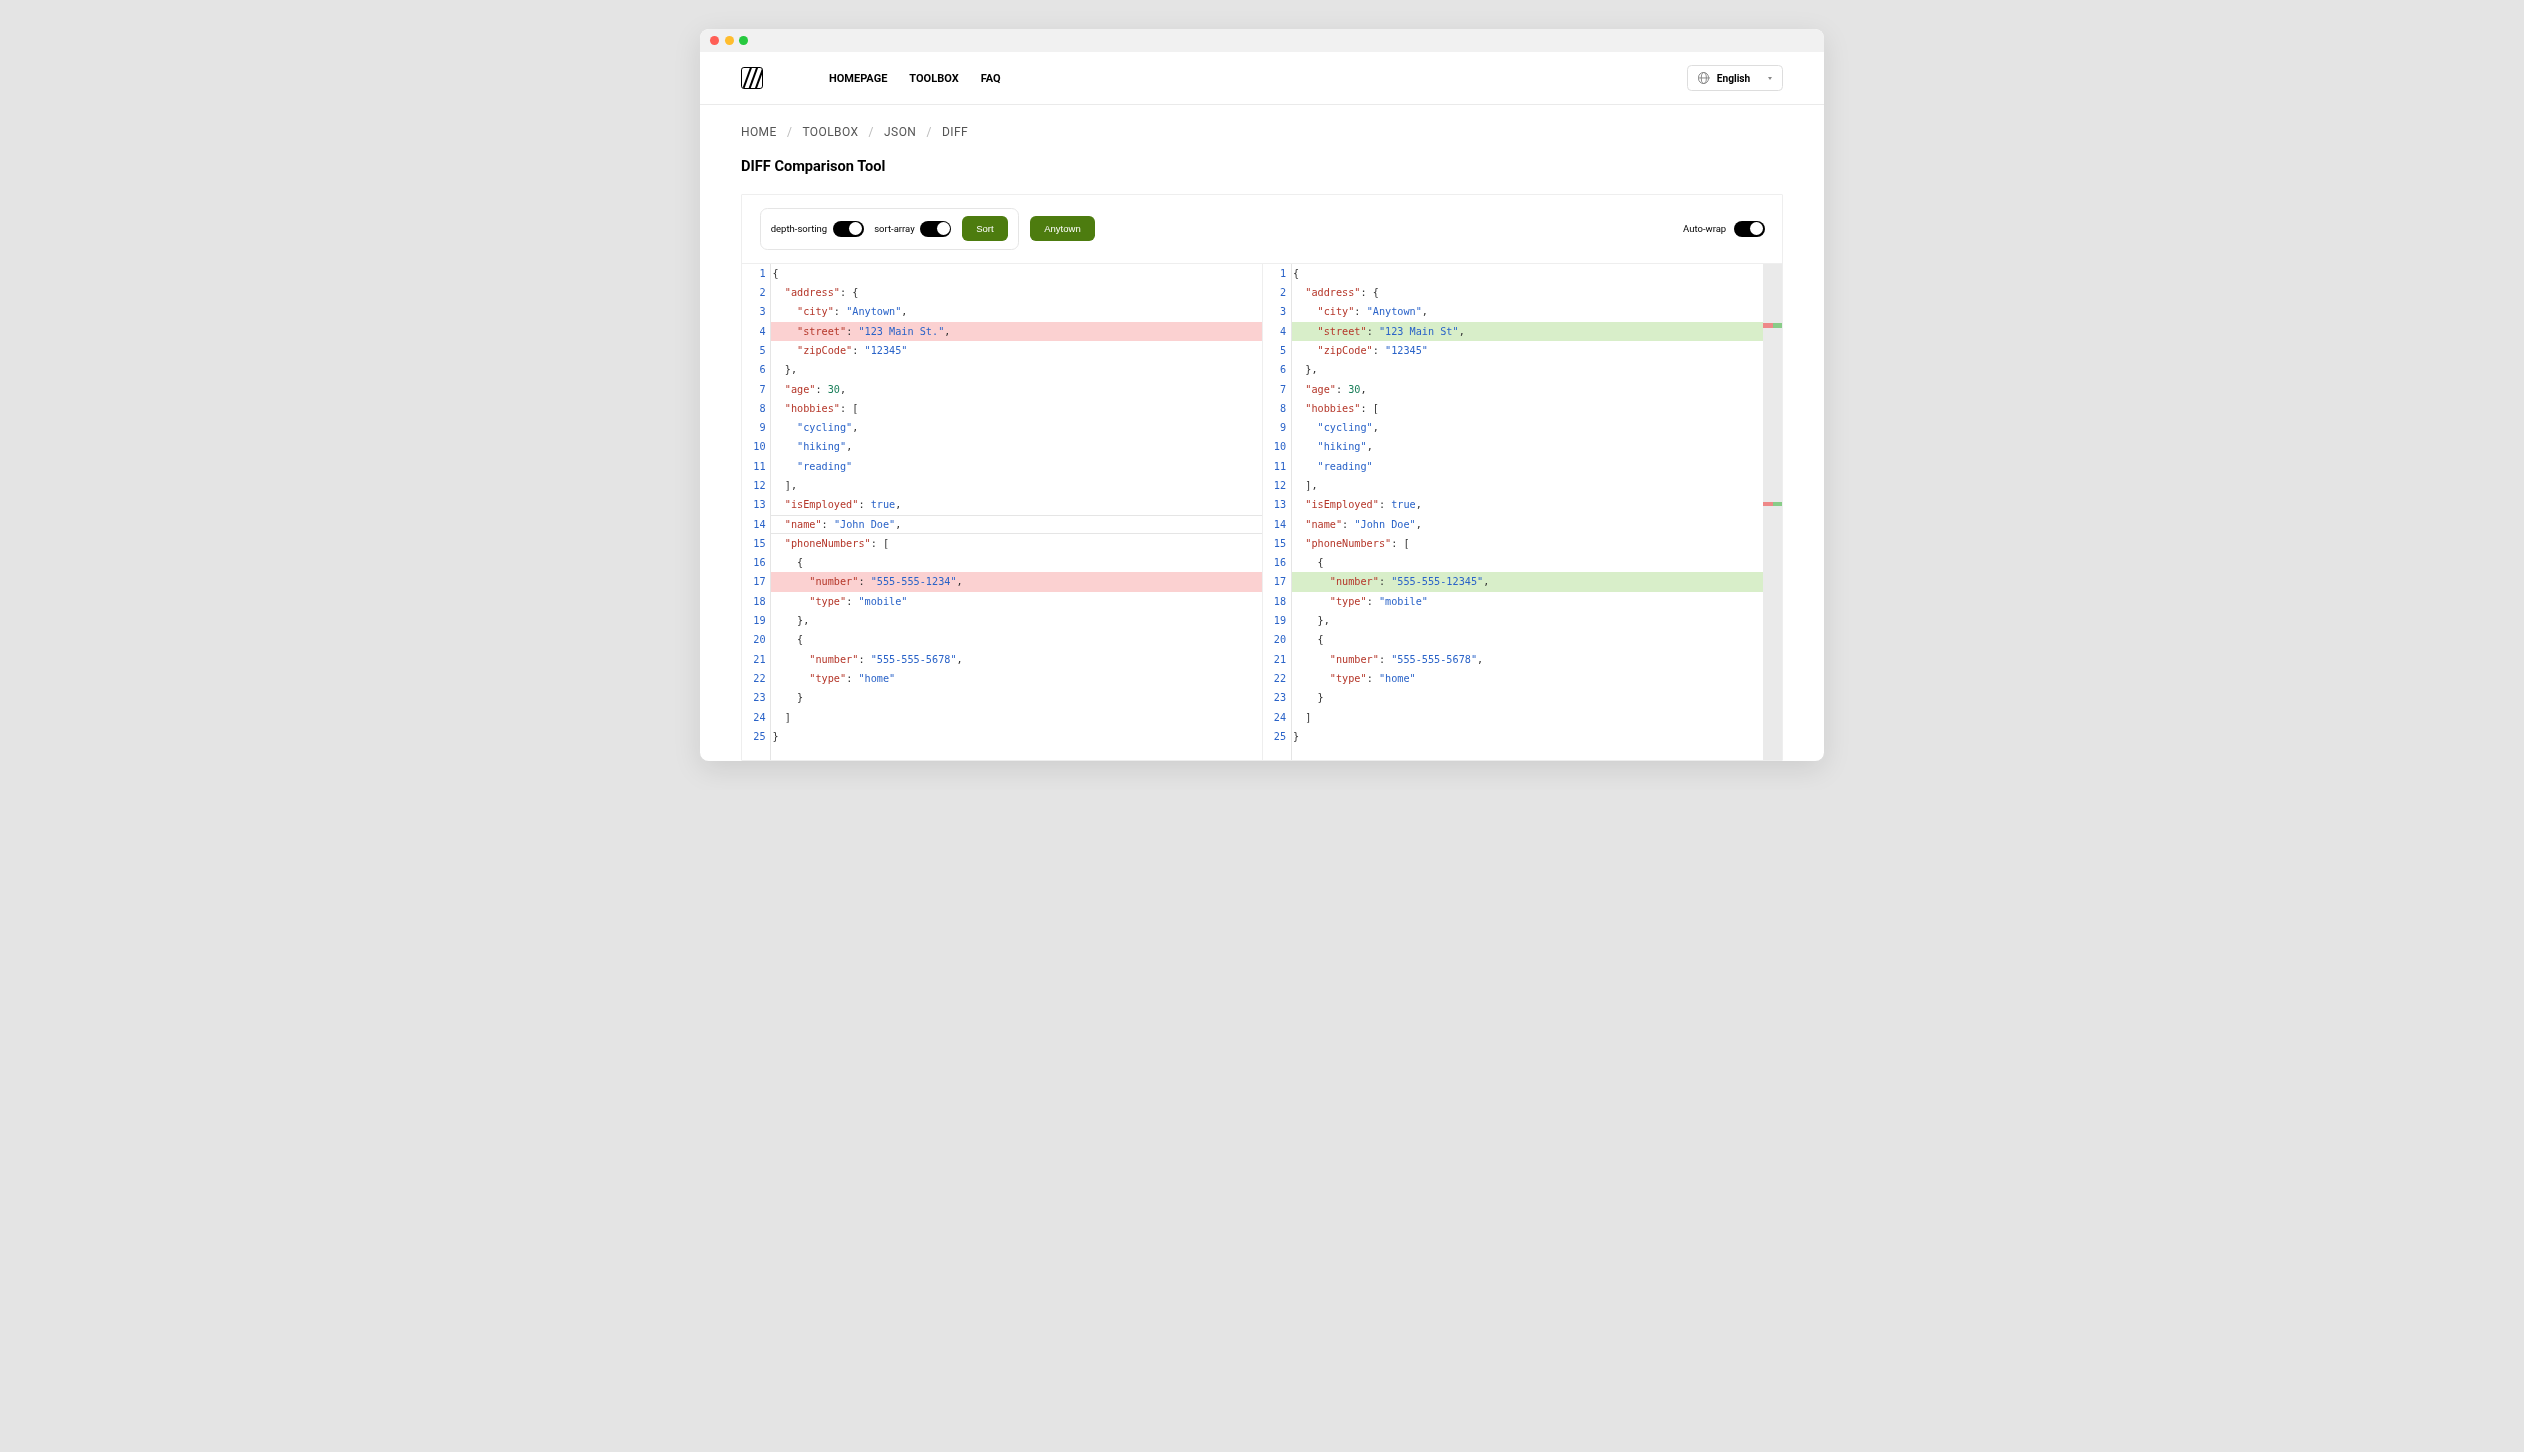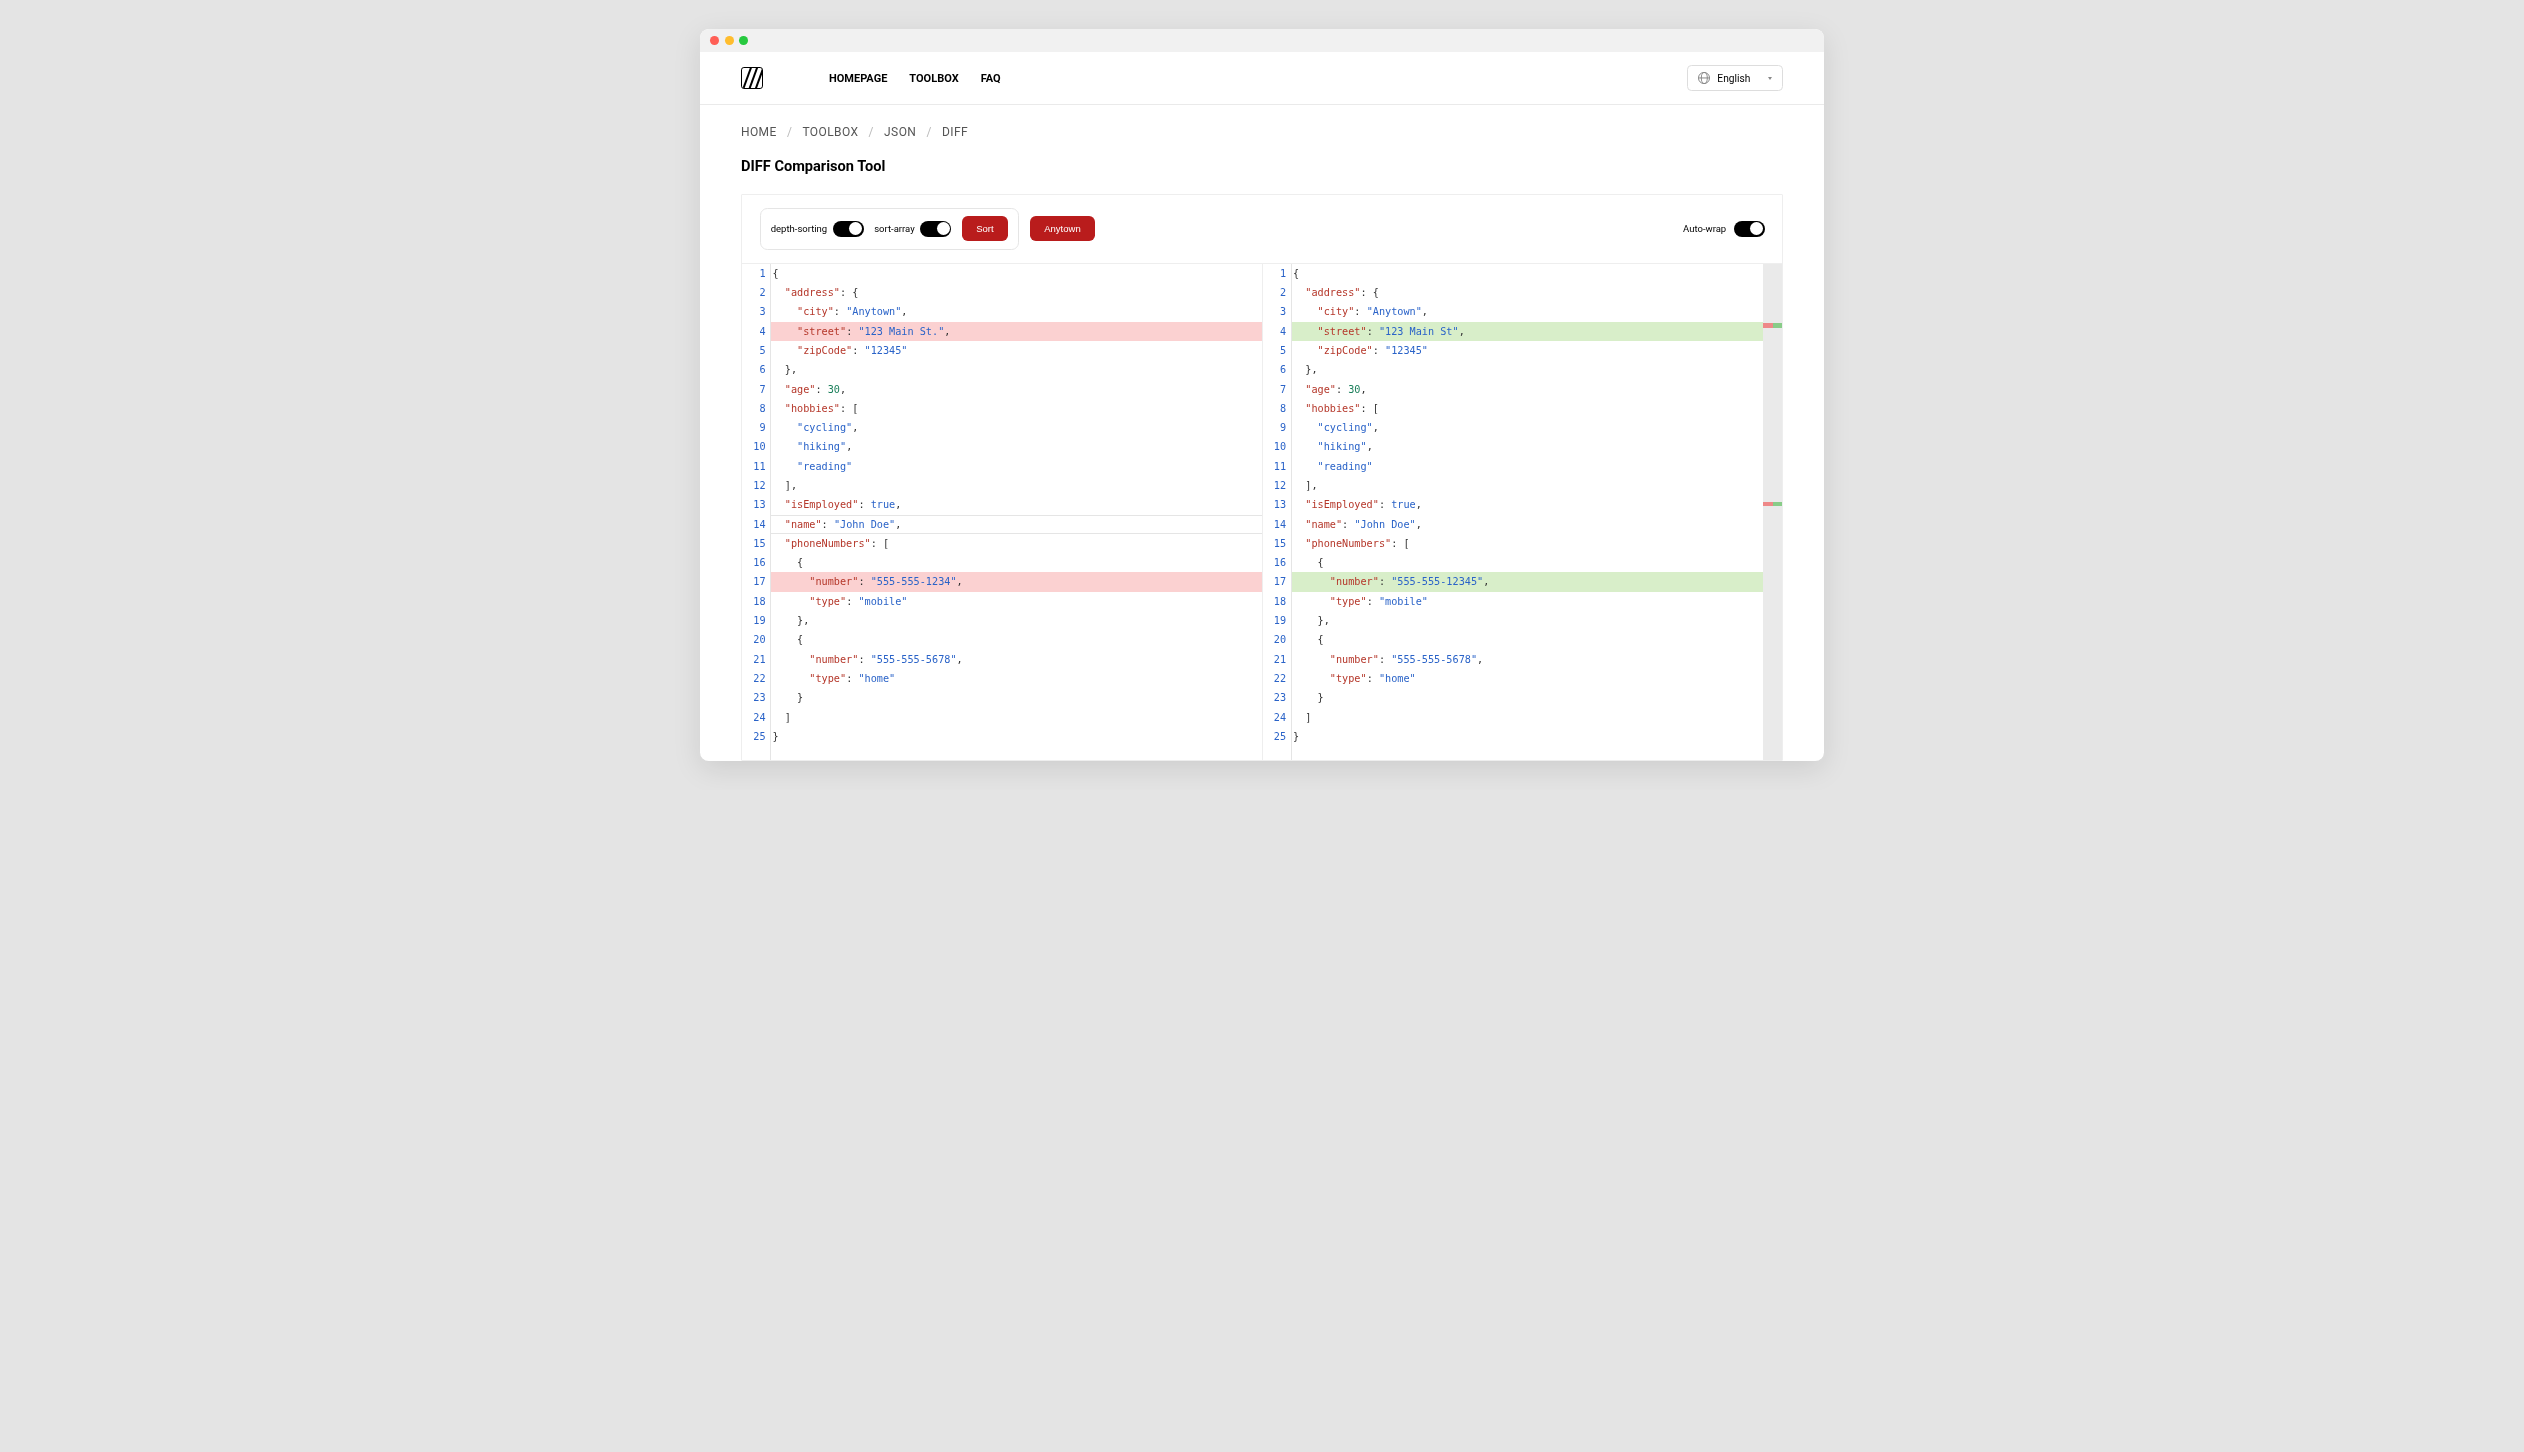--- a/index.html
+++ b/index.html
@@ -60,20 +60,21 @@
 .lang-select {
   margin-left: auto;
   border: 0.7px solid #ddd;
   border-radius: 4.4px;
   padding: 5.8px 10.2px;
   display: flex;
   align-items: center;
   gap: 17.5px;
   font-size: 10.2px;
   cursor: pointer;
+  font-weight: bold;
 }
 .lang-left { display: flex; align-items: center; gap: 7.3px; }
 .globe-icon { width: 11.7px; height: 11.7px; border: 1.1px solid #888; border-radius: 50%; position: relative; }
 .globe-icon::before { content:''; position:absolute; left:50%; top:-1.1px; bottom:-1.1px; width:4.4px; border:1.1px solid #888; border-radius:50%; transform:translateX(-50%); }
 .globe-icon::after { content:''; position:absolute; left:-1.1px; right:-1.1px; top:50%; height:1.1px; background:#888; transform:translateY(-50%); }
 .chevron-down { width: 0; height: 0; border-left: 2.9px solid transparent; border-right: 2.9px solid transparent; border-top: 3.6px solid #888; }
 
 .breadcrumb {
   padding: 20.4px 41px 0;
   display: flex;
@@ -113,21 +114,21 @@
   gap: 10.2px;
 }
 .toggle-wrap { display: flex; align-items: center; gap: 5.8px; font-size: 9.5px; }
 .toggle {
   width: 31px; height: 16px; background: #000; border-radius: 8px; position: relative; cursor: pointer;
 }
 .toggle::after {
   content:''; position:absolute; right:1.5px; top:1.5px; width:13px; height:13px; background:#fff; border-radius:50%;
 }
 .btn {
-  background: #b91c1c; color: #fff; border: none; border-radius: 5.8px;
+  background: #4d7c0f; color: #fff; border: none; border-radius: 5.8px;
   padding: 7.3px 14.6px; font-size: 9.5px; font-weight: 500; cursor: pointer;
 }
 .toolbar-right { margin-left: auto; display: flex; align-items: center; gap: 7.3px; font-size: 9.5px; justify-content: space-between; }
 
 .diff-container {
   display: flex;
   height: 496px;
 }
 .pane {
   flex: 1;

